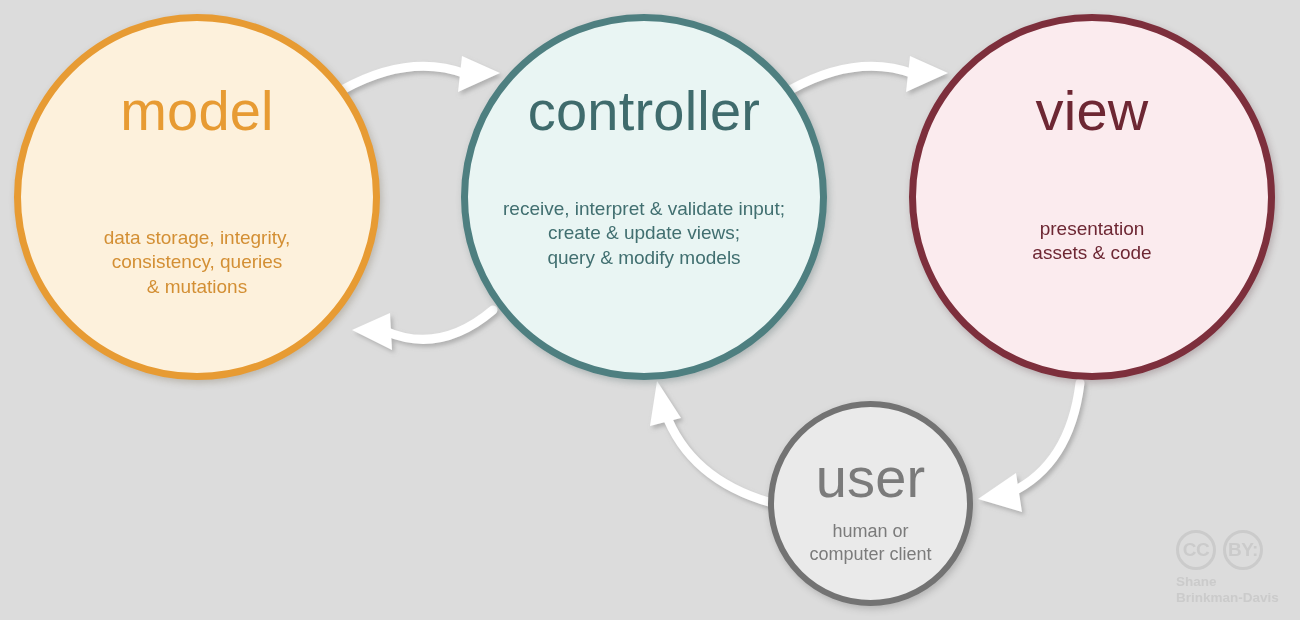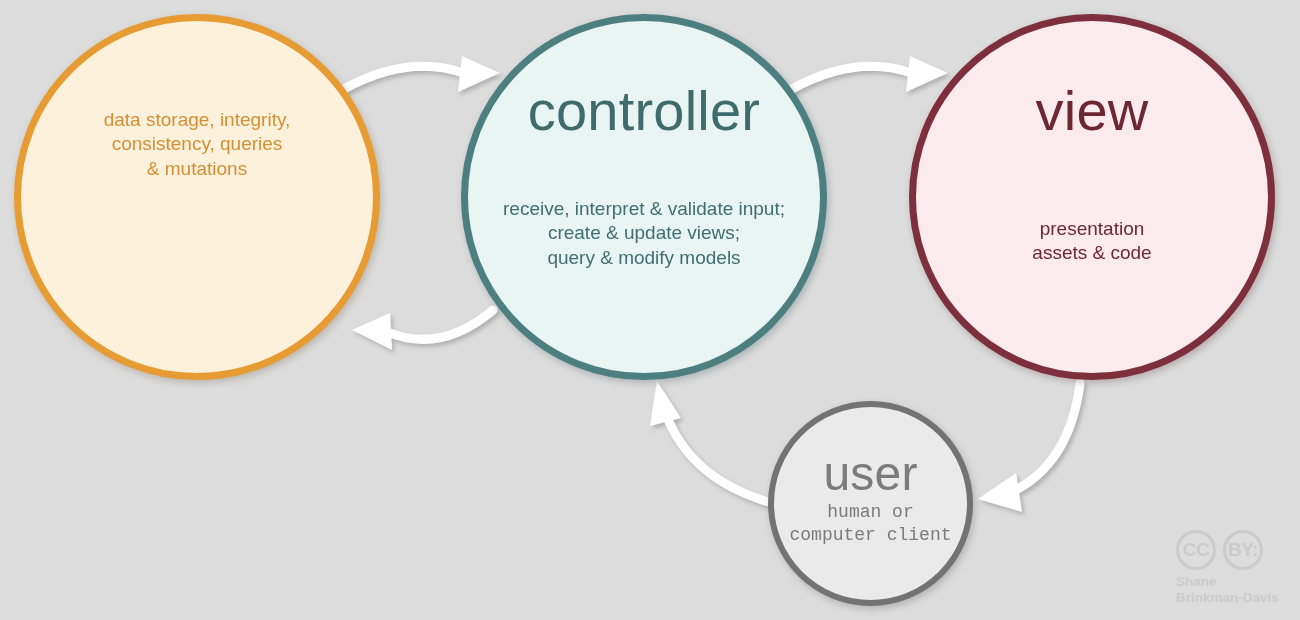--- a/index.html
+++ b/index.html
@@ -113,28 +113,27 @@
     left: 768px;
     top: 401px;
     width: 205px;
     height: 205px;
     background: #eaeaea;
     border: 6px solid #737373;
     box-shadow: 2px 3px 7px rgba(90, 90, 90, 0.30);
   }
   #node-user .node-title {
     color: #7b7b7b;
-    font-size: 48px;
+    font-size: 56px;
     margin-top: 43px;
   }
   #node-user .node-desc {
     color: #7b7b7b;
     font-size: 18px;
-    margin-top: 3px;
-    font-family: Liberation Mono, monospace;
+    margin-top: 14px;
   }
 
   
   #cc-badge {
     position: absolute;
     left: 1176px;
     top: 530px;
     width: 116px;
     height: 80px;
     color: #cbcbcb;
@@ -199,20 +198,21 @@
       <polygon points="1016,473 978,499 1022,512" fill="#ffffff"></polygon>
     </g>
 
     <g filter="url(#arrowShadow)">
       <path d="M 772,503 Q 690,480 665,412" fill="none" stroke="#ffffff" stroke-width="9" stroke-linecap="round"></path>
       <polygon points="681,418 657,381 650,426" fill="#ffffff"></polygon>
     </g>
   </svg>
 
   <div class="node" id="node-model">
+    <div class="node-title">model</div>
     <div class="node-desc">data storage, integrity,
 consistency, queries
 &amp; mutations</div>
   </div>
 
   <div class="node" id="node-view">
     <div class="node-title">view</div>
     <div class="node-desc">presentation
 assets &amp; code</div>
   </div>

